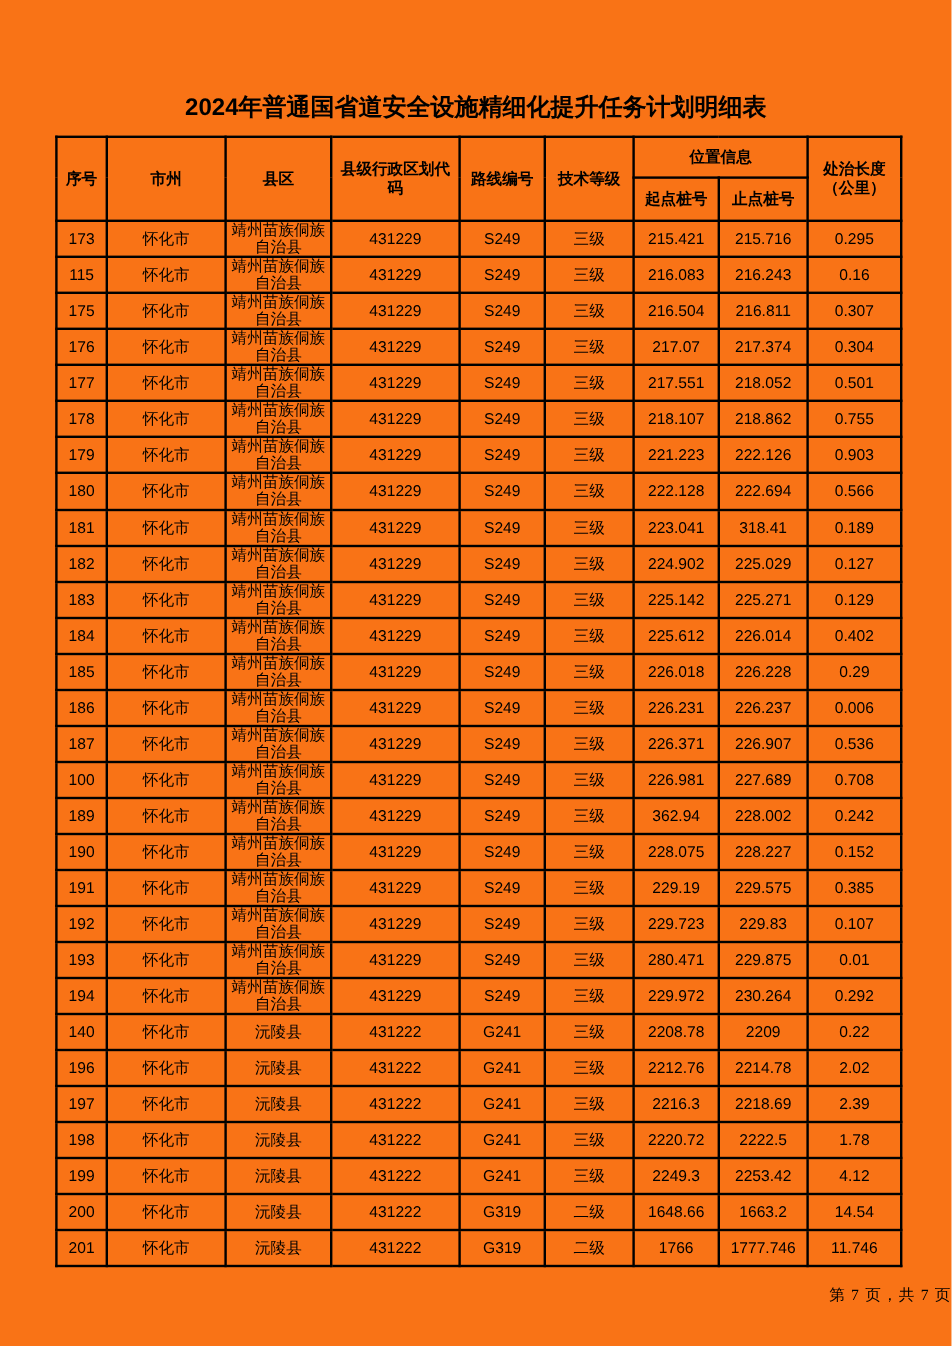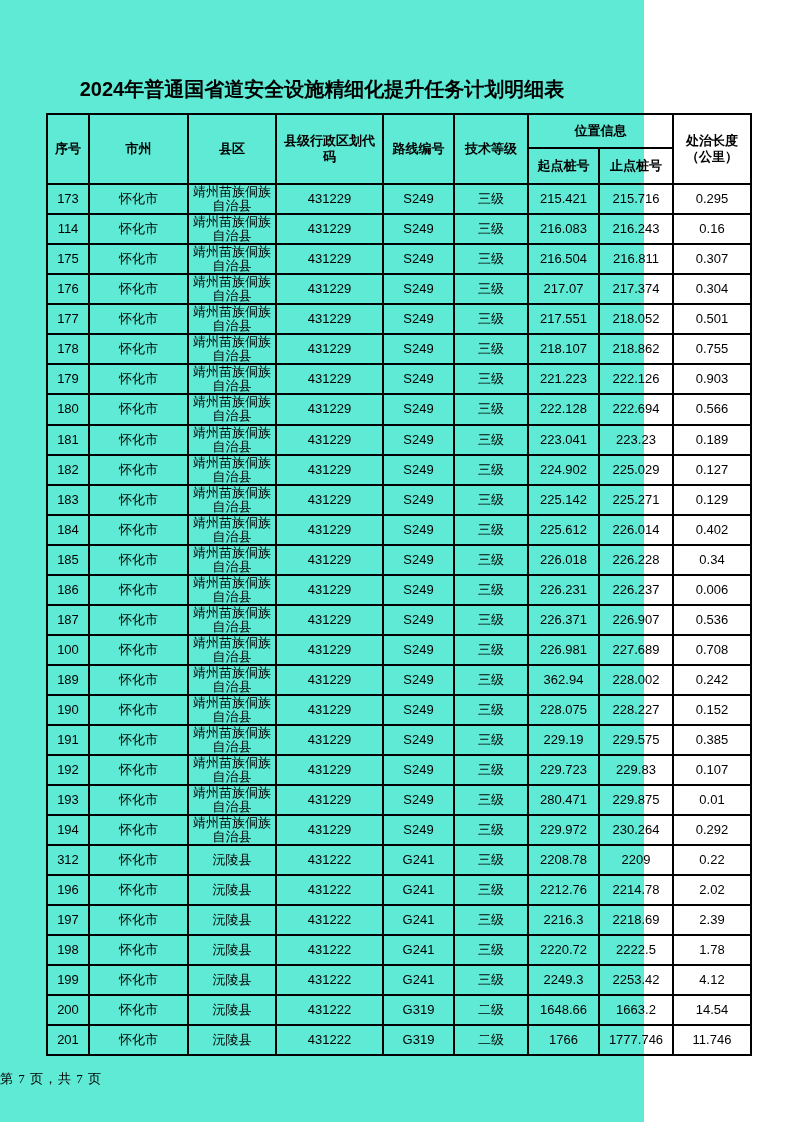--- a/index.html
+++ b/index.html
@@ -5,22 +5,22 @@
   * { margin: 0; padding: 0; box-sizing: border-box; }
   html, body {
     width: 793px; height: 1122px;
     background: #ffffff;
     font-family: "Liberation Sans", "DejaVu Sans", sans-serif;
     color: #000;
     overflow: hidden;
   }
   .page {
     position: relative;
-    width: 644px; height: 1122px;
-    background: #5eead4;
+    width: 793px; height: 1122px;
+    background: #f97316;
   }
   .doc-title {
     position: absolute;
     top: 76px; left: 0;
     width: 100%;
     text-align: center;
     font-size: 20px;
     font-weight: bold;
     letter-spacing: 0px;
   }
@@ -49,21 +49,21 @@
   table.plan tbody td {
     font-size: 13px;
     font-weight: normal;
     line-height: 1.08;
   }
   td.cjk { font-weight: bold; }
   .footer {
     position: absolute;
     top: 1070px; left: 0;
     width: 100%;
-    text-align: left;
+    text-align: right;
     font-size: 13px;
     font-family: "Liberation Serif", "DejaVu Serif", serif;
     letter-spacing: 1px;
   }
 </style>
 </head>
 <body>
 
 <div class="page">
 
@@ -105,21 +105,21 @@
           <td class="cjk">靖州苗族侗族自治县</td>
           <td>431229</td>
           <td>S249</td>
           <td class="cjk">三级</td>
           <td>215.421</td>
           <td>215.716</td>
           <td>0.295</td>
         </tr>
 
         <tr>
-          <td>114</td>
+          <td>115</td>
           <td class="cjk">怀化市</td>
           <td class="cjk">靖州苗族侗族自治县</td>
           <td>431229</td>
           <td>S249</td>
           <td class="cjk">三级</td>
           <td>216.083</td>
           <td>216.243</td>
           <td>0.16</td>
         </tr>
 
@@ -196,21 +196,21 @@
         </tr>
 
         <tr>
           <td>181</td>
           <td class="cjk">怀化市</td>
           <td class="cjk">靖州苗族侗族自治县</td>
           <td>431229</td>
           <td>S249</td>
           <td class="cjk">三级</td>
           <td>223.041</td>
-          <td>223.23</td>
+          <td>318.41</td>
           <td>0.189</td>
         </tr>
 
         <tr>
           <td>182</td>
           <td class="cjk">怀化市</td>
           <td class="cjk">靖州苗族侗族自治县</td>
           <td>431229</td>
           <td>S249</td>
           <td class="cjk">三级</td>
@@ -245,21 +245,21 @@
 
         <tr>
           <td>185</td>
           <td class="cjk">怀化市</td>
           <td class="cjk">靖州苗族侗族自治县</td>
           <td>431229</td>
           <td>S249</td>
           <td class="cjk">三级</td>
           <td>226.018</td>
           <td>226.228</td>
-          <td>0.34</td>
+          <td>0.29</td>
         </tr>
 
         <tr>
           <td>186</td>
           <td class="cjk">怀化市</td>
           <td class="cjk">靖州苗族侗族自治县</td>
           <td>431229</td>
           <td>S249</td>
           <td class="cjk">三级</td>
           <td>226.231</td>
@@ -357,21 +357,21 @@
           <td class="cjk">靖州苗族侗族自治县</td>
           <td>431229</td>
           <td>S249</td>
           <td class="cjk">三级</td>
           <td>229.972</td>
           <td>230.264</td>
           <td>0.292</td>
         </tr>
 
         <tr>
-          <td>312</td>
+          <td>140</td>
           <td class="cjk">怀化市</td>
           <td class="cjk">沅陵县</td>
           <td>431222</td>
           <td>G241</td>
           <td class="cjk">三级</td>
           <td>2208.78</td>
           <td>2209</td>
           <td>0.22</td>
         </tr>
 

